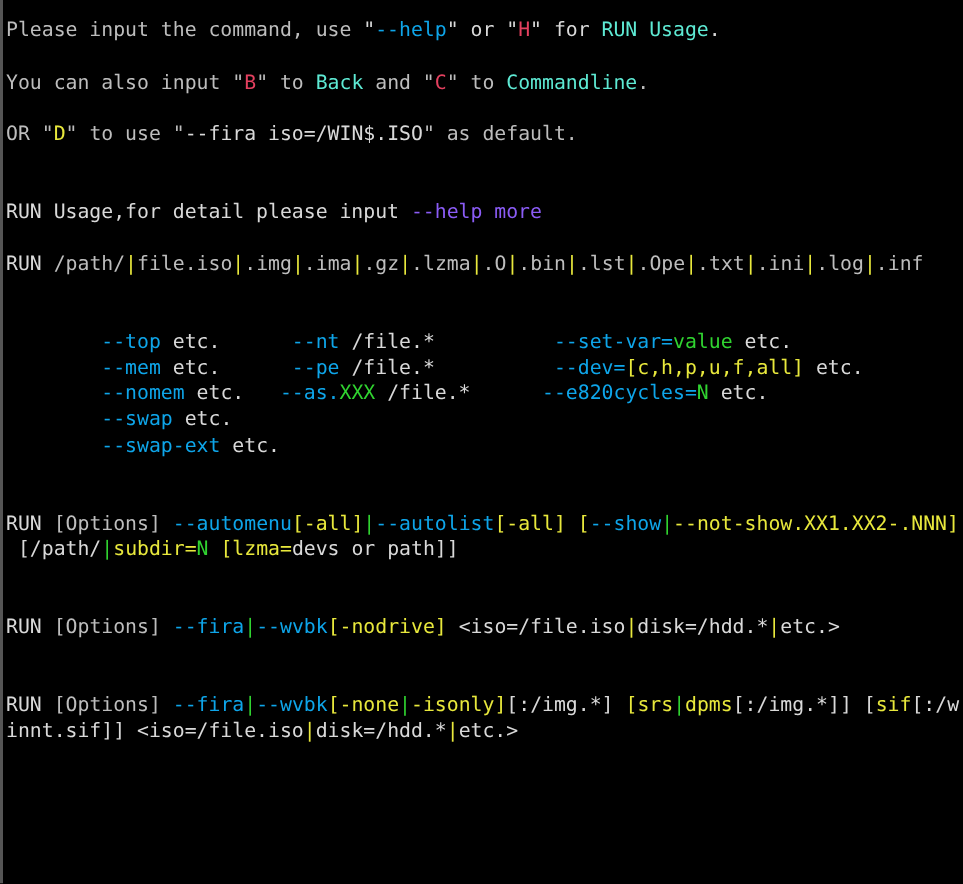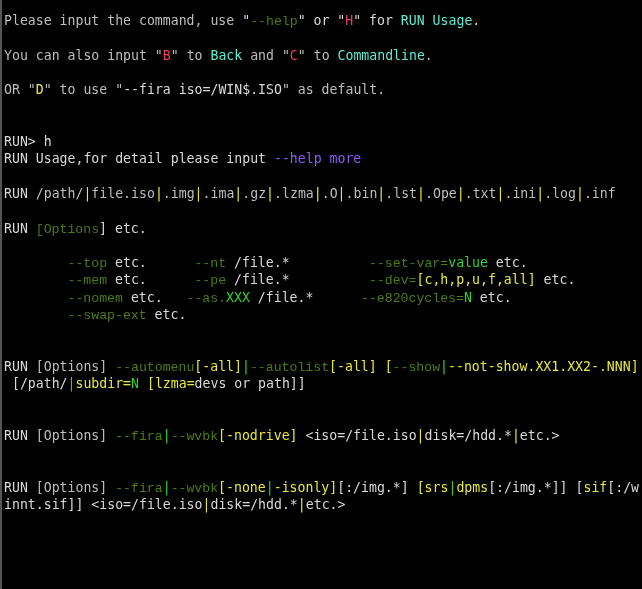--- a/index.html
+++ b/index.html
@@ -22,21 +22,21 @@
     font-size:13.2px;
     line-height:17.3px;
     height:17.3px;
     letter-spacing:0px;
     color:#d4d4d4;
     padding-left:2px;
   }
   .blank{height:17.3px;}
   .w{color:#d9d9d9;}
   .g{color:#bdbdbd;}
-  .m{color:#4d7c0f;font-family:Liberation Mono, monospace;}
+  .m{color:#0ea5e9;}
   .mb{color:#8b5cf6;}
   .y{color:#e8e83c;}
   .gr{color:#30d330;}
   .c{color:#5eead4;}
   .r{color:#e4405f;}
   #topbar{height:12px;}
 </style>
 </head>
 <body>
 
@@ -50,42 +50,41 @@
 
   <div class="line"><span class="g">You can also input "</span><span class="r">B</span><span class="g">" to </span><span class="c">Back</span><span class="g"> and "</span><span class="r">C</span><span class="g">" to </span><span class="c">Commandline</span><span class="g">.</span></div>
 
   <div class="blank"></div>
 
   <div class="line"><span class="g">OR "</span><span class="y">D</span><span class="g">" to use "</span><span class="w">--fira iso=/WIN$.ISO</span><span class="g">" as default.</span></div>
 
   <div class="blank"></div>
   <div class="blank"></div>
 
-  <div class="line"><span class="w">RUN&gt; </span><span class="w">h</span></div>
 
   <div class="line"><span class="w">RUN Usage,for detail please input </span><span class="mb">--help more</span></div>
 
   <div class="blank"></div>
 
   <div class="line"><span class="w">RUN </span><span class="g" id="pathbody"><span class="g">/path/</span><span class="y">|</span><span class="g">file.iso</span><span class="y">|</span><span class="g">.img</span><span class="y">|</span><span class="g">.ima</span><span class="y">|</span><span class="g">.gz</span><span class="y">|</span><span class="g">.lzma</span><span class="y">|</span><span class="g">.O</span><span class="y">|</span><span class="g">.bin</span><span class="y">|</span><span class="g">.lst</span><span class="y">|</span><span class="g">.Ope</span><span class="y">|</span><span class="g">.txt</span><span class="y">|</span><span class="g">.ini</span><span class="y">|</span><span class="g">.log</span><span class="y">|</span><span class="g">.inf</span></span></div>
 
   <div class="blank"></div>
 
-  <div class="line"><span class="w">RUN </span><span class="m">[</span><span class="m">Options</span><span class="w">] etc.</span></div>
 
   <div class="blank"></div>
 
   <div class="line"><span class="w">        </span><span class="m">--top</span><span class="w"> etc.</span><span>      </span><span class="m">--nt</span><span class="w"> /file.*</span><span>          </span><span class="m">--set-var=</span><span class="gr">value</span><span class="w"> etc.</span></div>
 
   <div class="line"><span class="w">        </span><span class="m">--mem</span><span class="w"> etc.</span><span>      </span><span class="m">--pe</span><span class="w"> /file.*</span><span>          </span><span class="m">--dev=</span><span class="y">[c,h,p,u,f,all]</span><span class="w"> etc.</span></div>
 
   <div class="line"><span class="w">        </span><span class="m">--nomem</span><span class="w"> etc.</span><span>   </span><span class="m">--as.</span><span class="gr">XXX</span><span class="w"> /file.*</span><span>      </span><span class="m">--e820cycles=</span><span class="gr">N</span><span class="w"> etc.</span></div>
 
 
 
+  <div class="line"><span class="w">        </span><span class="m">--swap</span><span class="w"> etc.</span></div>
 
   <div class="line"><span class="w">        </span><span class="m">--swap-ext</span><span class="w"> etc.</span></div>
 
   <div class="blank"></div>
   <div class="blank"></div>
 
   <div class="line"><span class="w">RUN </span><span class="g">[</span><span class="g">Options</span><span class="g">] </span><span class="m">--automenu</span><span class="y">[-all]</span><span class="gr">|</span><span class="m">--autolist</span><span class="y">[-all]</span><span class="w"> </span><span class="y">[</span><span class="m">--show</span><span class="gr">|</span><span class="y">--not-show.XX1.XX2-.NNN]</span></div>
 
   <div class="line"><span class="w"> [/path/</span><span class="gr">|</span><span class="y">subdir=</span><span class="gr">N</span><span class="y"> [lzma=</span><span class="w">devs or path]]</span></div>
 

